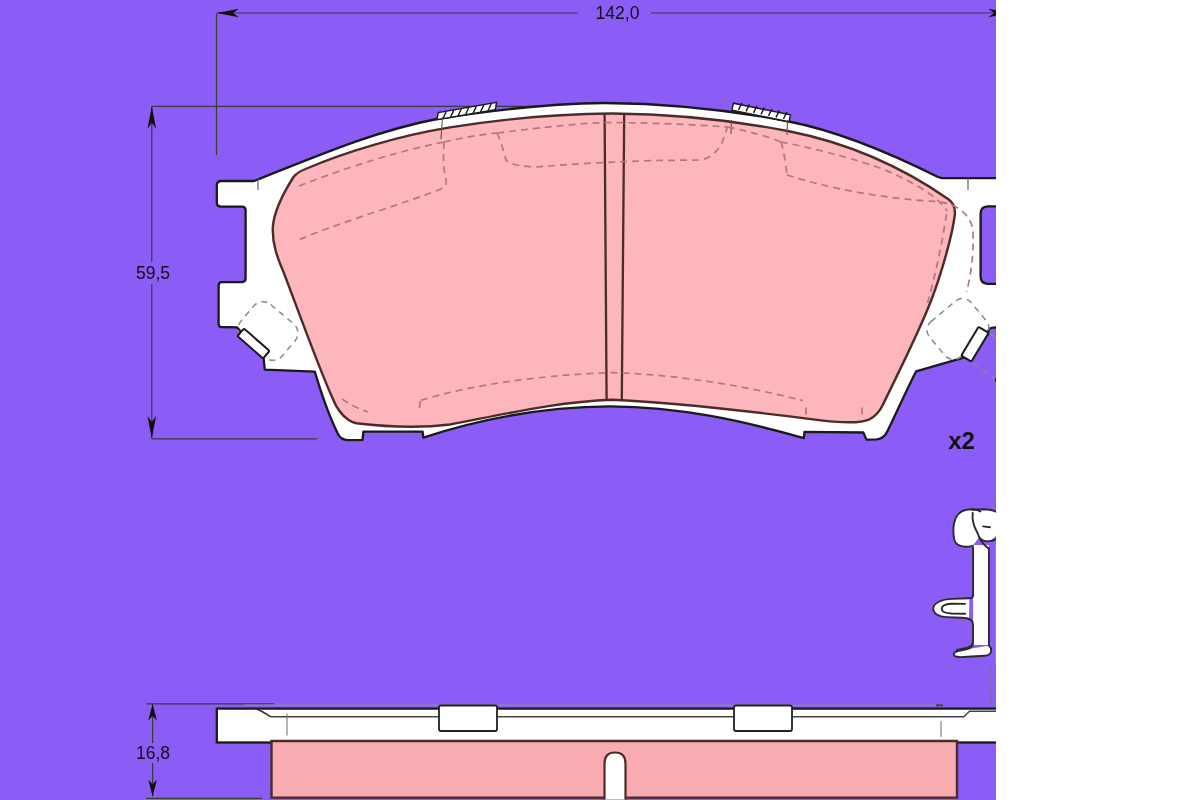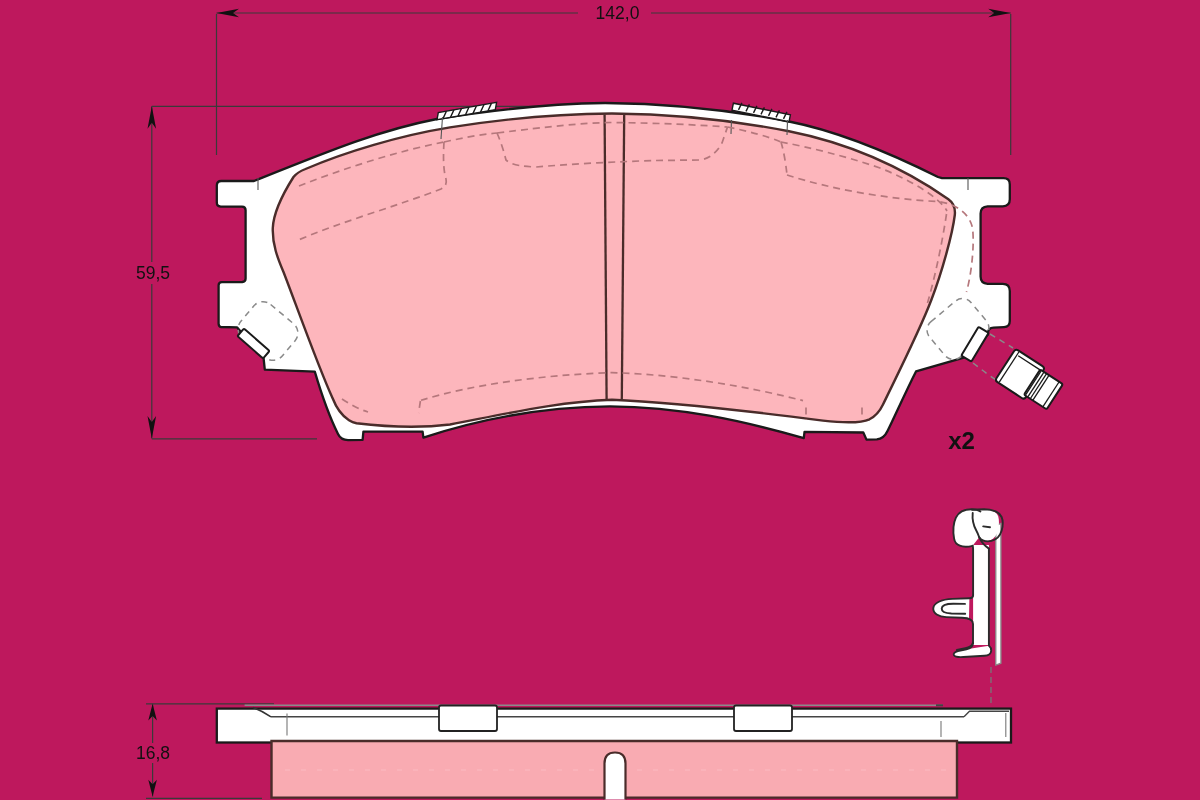--- a/index.html
+++ b/index.html
@@ -1,16 +1,16 @@
 <!DOCTYPE html>
 <html><head>
 <meta charset="utf-8">
 <style>
   html,body{margin:0;padding:0;background:#ffffff;}
-  .wrap{width:1200px;height:800px;position:relative;overflow:hidden;background:#be185d;}
+  .wrap{width:996px;height:800px;position:relative;overflow:hidden;background:#8b5cf6;}
   text{font-family:"Liberation Sans", sans-serif;}
 </style>
 </head>
 <body>
 <div class="wrap">
 <svg width="1200" height="800" viewBox="0 0 1200 800">
 
 <g id="dim142" stroke="#3a3a3a" stroke-width="1.2" fill="none">
   <line x1="216.5" y1="13" x2="578" y2="13"></line>
   <line x1="651" y1="13" x2="1010.7" y2="13"></line>

